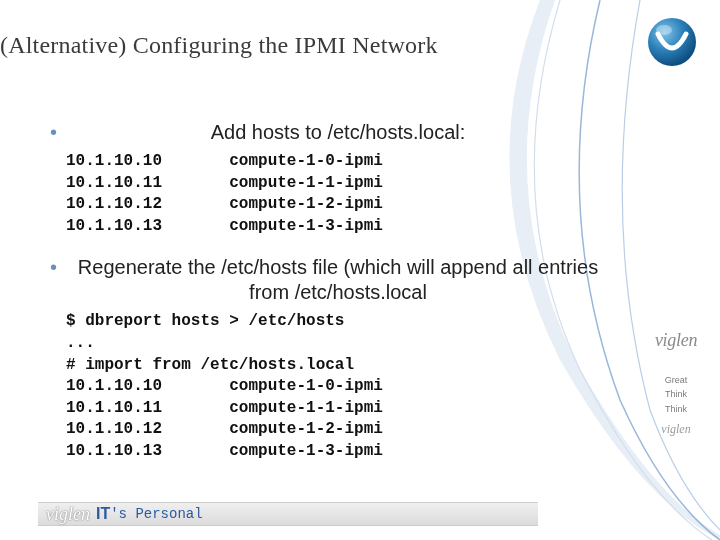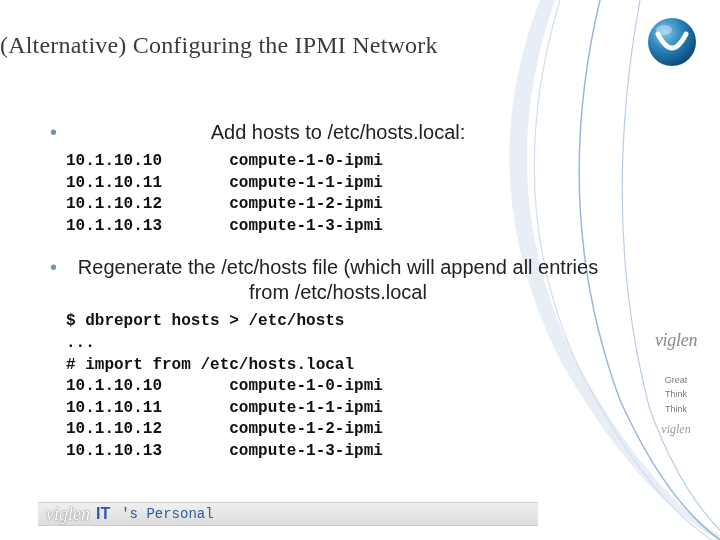--- a/index.html
+++ b/index.html
@@ -145,21 +145,21 @@
     font-style: italic;
     color: #fff;
     text-shadow: 0 0 2px #888, 0 0 1px #888;
     font-size: 18px;
     margin-right: 6px;
   }
   .footer-bar .it {
     color: #2a5aa0;
     font-weight: bold;
     font-size: 16px;
-    margin-right: 11px;
+    margin-right: 0;
   }
   .footer-bar .pers {
     font-family: Liberation Mono, monospace;
     color: #2a5aa0;
     font-size: 14px;
   }
 </style>
 </head>
 <body>
 

